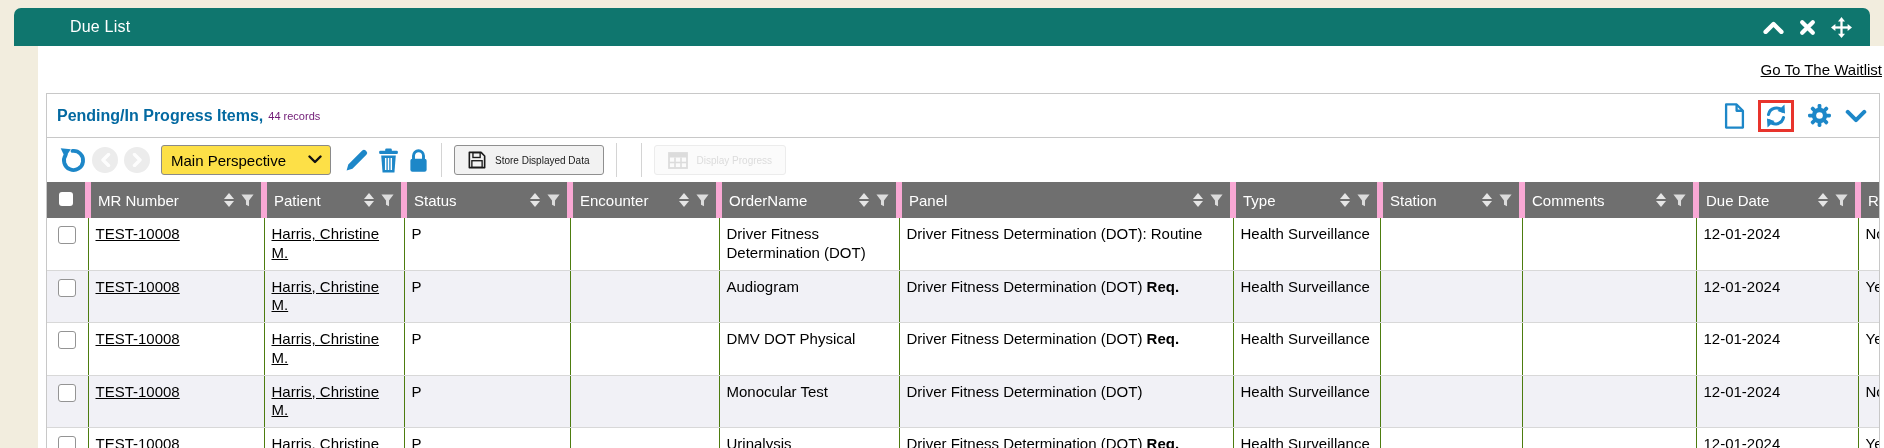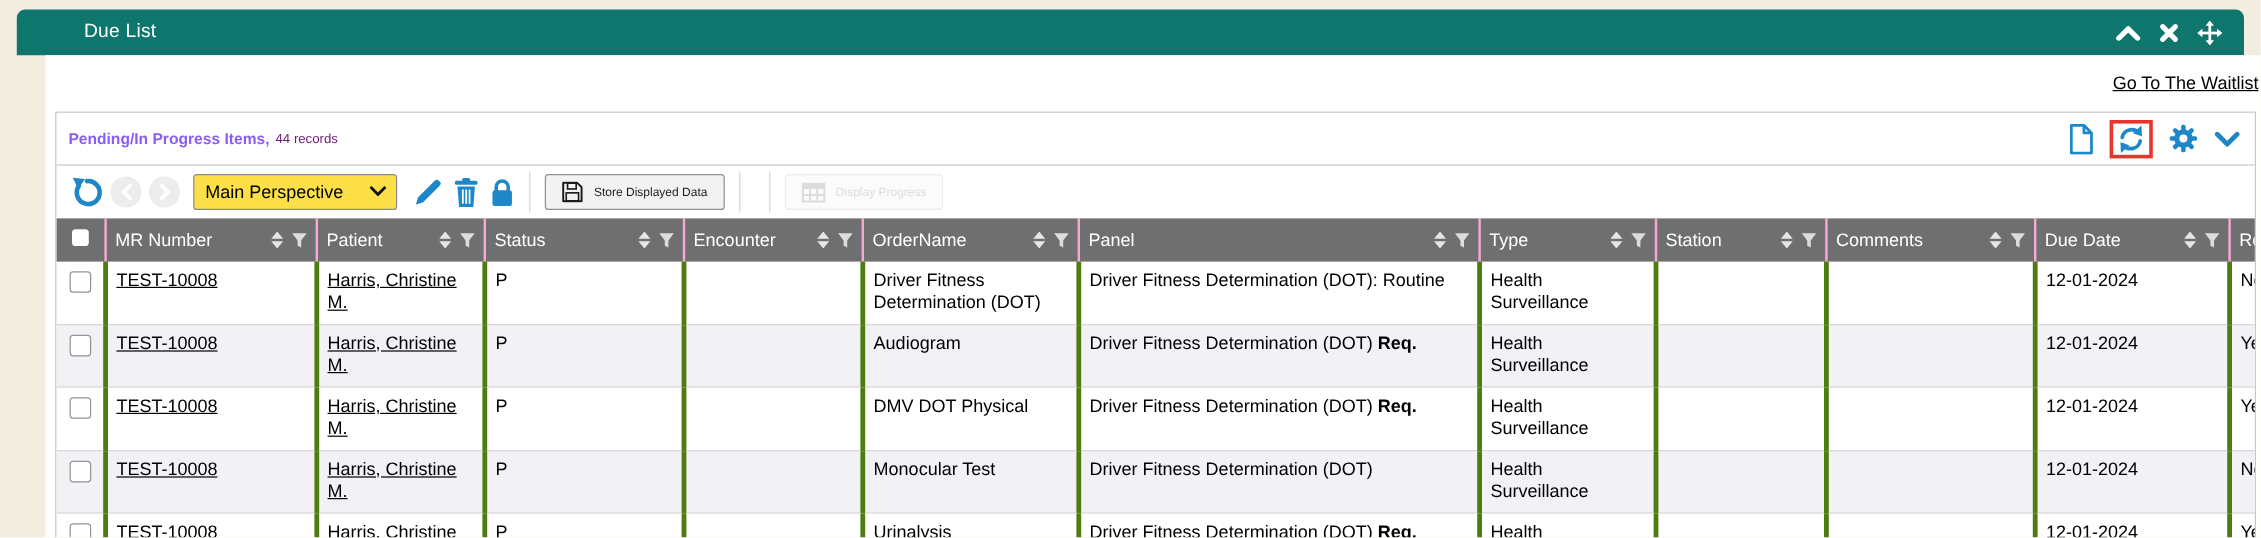--- a/index.html
+++ b/index.html
@@ -16,21 +16,21 @@
   
   .content{position:absolute;left:14px;top:46px;width:1852px;height:402px;background:#fff;margin-left:24px;}
   .waitlist-row{height:47px;display:flex;align-items:center;justify-content:flex-end;padding-right:8px;}
   .waitlist-row a{color:#000;font-size:15px;text-decoration:underline;cursor:pointer;}
 
   
   .panel{position:absolute;left:8px;top:47px;width:1834px;height:390px;border:1px solid #c8c8c8;
          background:#fff;box-sizing:border-box;overflow:hidden;}
   .panel-head{height:44px;border-bottom:1px solid #c8c8c8;display:flex;align-items:center;
               padding:0 12px 0 10px;box-sizing:border-box;}
-  .panel-head .ptitle{font-size:13px;font-weight:bold;color:#8b5cf6;}
+  .panel-head .ptitle{font-size:16px;font-weight:bold;color:#0369a1;}
   .panel-head .precords{font-size:11px;color:#701a75;margin-left:5px;}
   .phead-icons{margin-left:auto;display:flex;align-items:center;gap:13px;}
   .iconbtn{display:inline-flex;align-items:center;justify-content:center;background:none;border:none;padding:0;cursor:pointer;}
   .red-box{display:inline-flex;align-items:center;justify-content:center;border:3px solid #e8342c;padding:1px 3px;}
 
   
   .toolbar{height:44px;display:flex;align-items:center;padding:0 8px;box-sizing:border-box;}
   .navbtn{width:26px;height:26px;border-radius:50%;background:#ececec;display:inline-flex;align-items:center;
           justify-content:center;border:none;padding:0;margin-left:6px;}
   .sel-wrap{position:relative;margin-left:11px;}
@@ -39,31 +39,31 @@
   .sel-wrap .sel-chev{position:absolute;right:9px;top:10px;pointer-events:none;}
   .tb-ic{background:none;border:none;padding:0;cursor:pointer;display:inline-flex;align-items:center;}
   .sep{width:1px;height:34px;background:#d4d4d4;margin:0 12px;}
   .btn{display:inline-flex;align-items:center;gap:9px;height:30px;padding:0 13px;font-size:10px;
        font-family:inherit;color:#1a1a1a;background:#f2f2f2;border:1px solid #8f8f8f;border-radius:3px;cursor:pointer;}
   .btn.disabled{background:#fbfbfb;border-color:#ececec;color:#dcdcdc;cursor:default;}
 
   
   table{border-collapse:collapse;table-layout:fixed;width:1901px;font-size:15px;}
   thead th{background:#6f6f6f;color:#fff;font-weight:normal;text-align:left;padding:8px 7px;
-           border-right:2px solid #f9a8d4;height:36px;box-sizing:border-box;cursor:pointer;}
+           border-right:6px solid #f9a8d4;height:36px;box-sizing:border-box;cursor:pointer;}
   .th-in{display:flex;align-items:center;justify-content:space-between;gap:4px;}
   .th-ics{display:inline-flex;align-items:center;gap:7px;flex:none;}
   .sort{display:inline-flex;flex-direction:column;align-items:center;}
   .tri-up{width:0;height:0;border-left:5px solid transparent;border-right:5px solid transparent;
           border-bottom:6px solid #e6e6e6;margin-bottom:2px;}
   .tri-down{width:0;height:0;border-left:5px solid transparent;border-right:5px solid transparent;
           border-top:6px solid #e6e6e6;}
   .funnel{fill:#dcdcdc;}
   .hdr-cb{display:inline-block;width:14px;height:14px;background:#fff;border-radius:3px;cursor:pointer;}
-  tbody td{vertical-align:top;padding:7px;border-right:4px solid #4d7c0f;border-bottom:1px solid #d8d8d8;
+  tbody td{vertical-align:top;padding:7px;border-right:1px solid #4d7c0f;border-bottom:1px solid #d8d8d8;
            height:48px;box-sizing:border-box;line-height:1.25;}
   tbody tr.alt td{background:#f1f1f6;}
   td.c-select{text-align:center;}
   .cb{display:inline-block;width:16px;height:16px;border:1px solid #949494;border-radius:3px;background:#fff;
       cursor:pointer;margin-top:1px;}
   .lnk{color:#000;text-decoration:underline;cursor:pointer;}
 </style>
 </head>
 <body>
 

